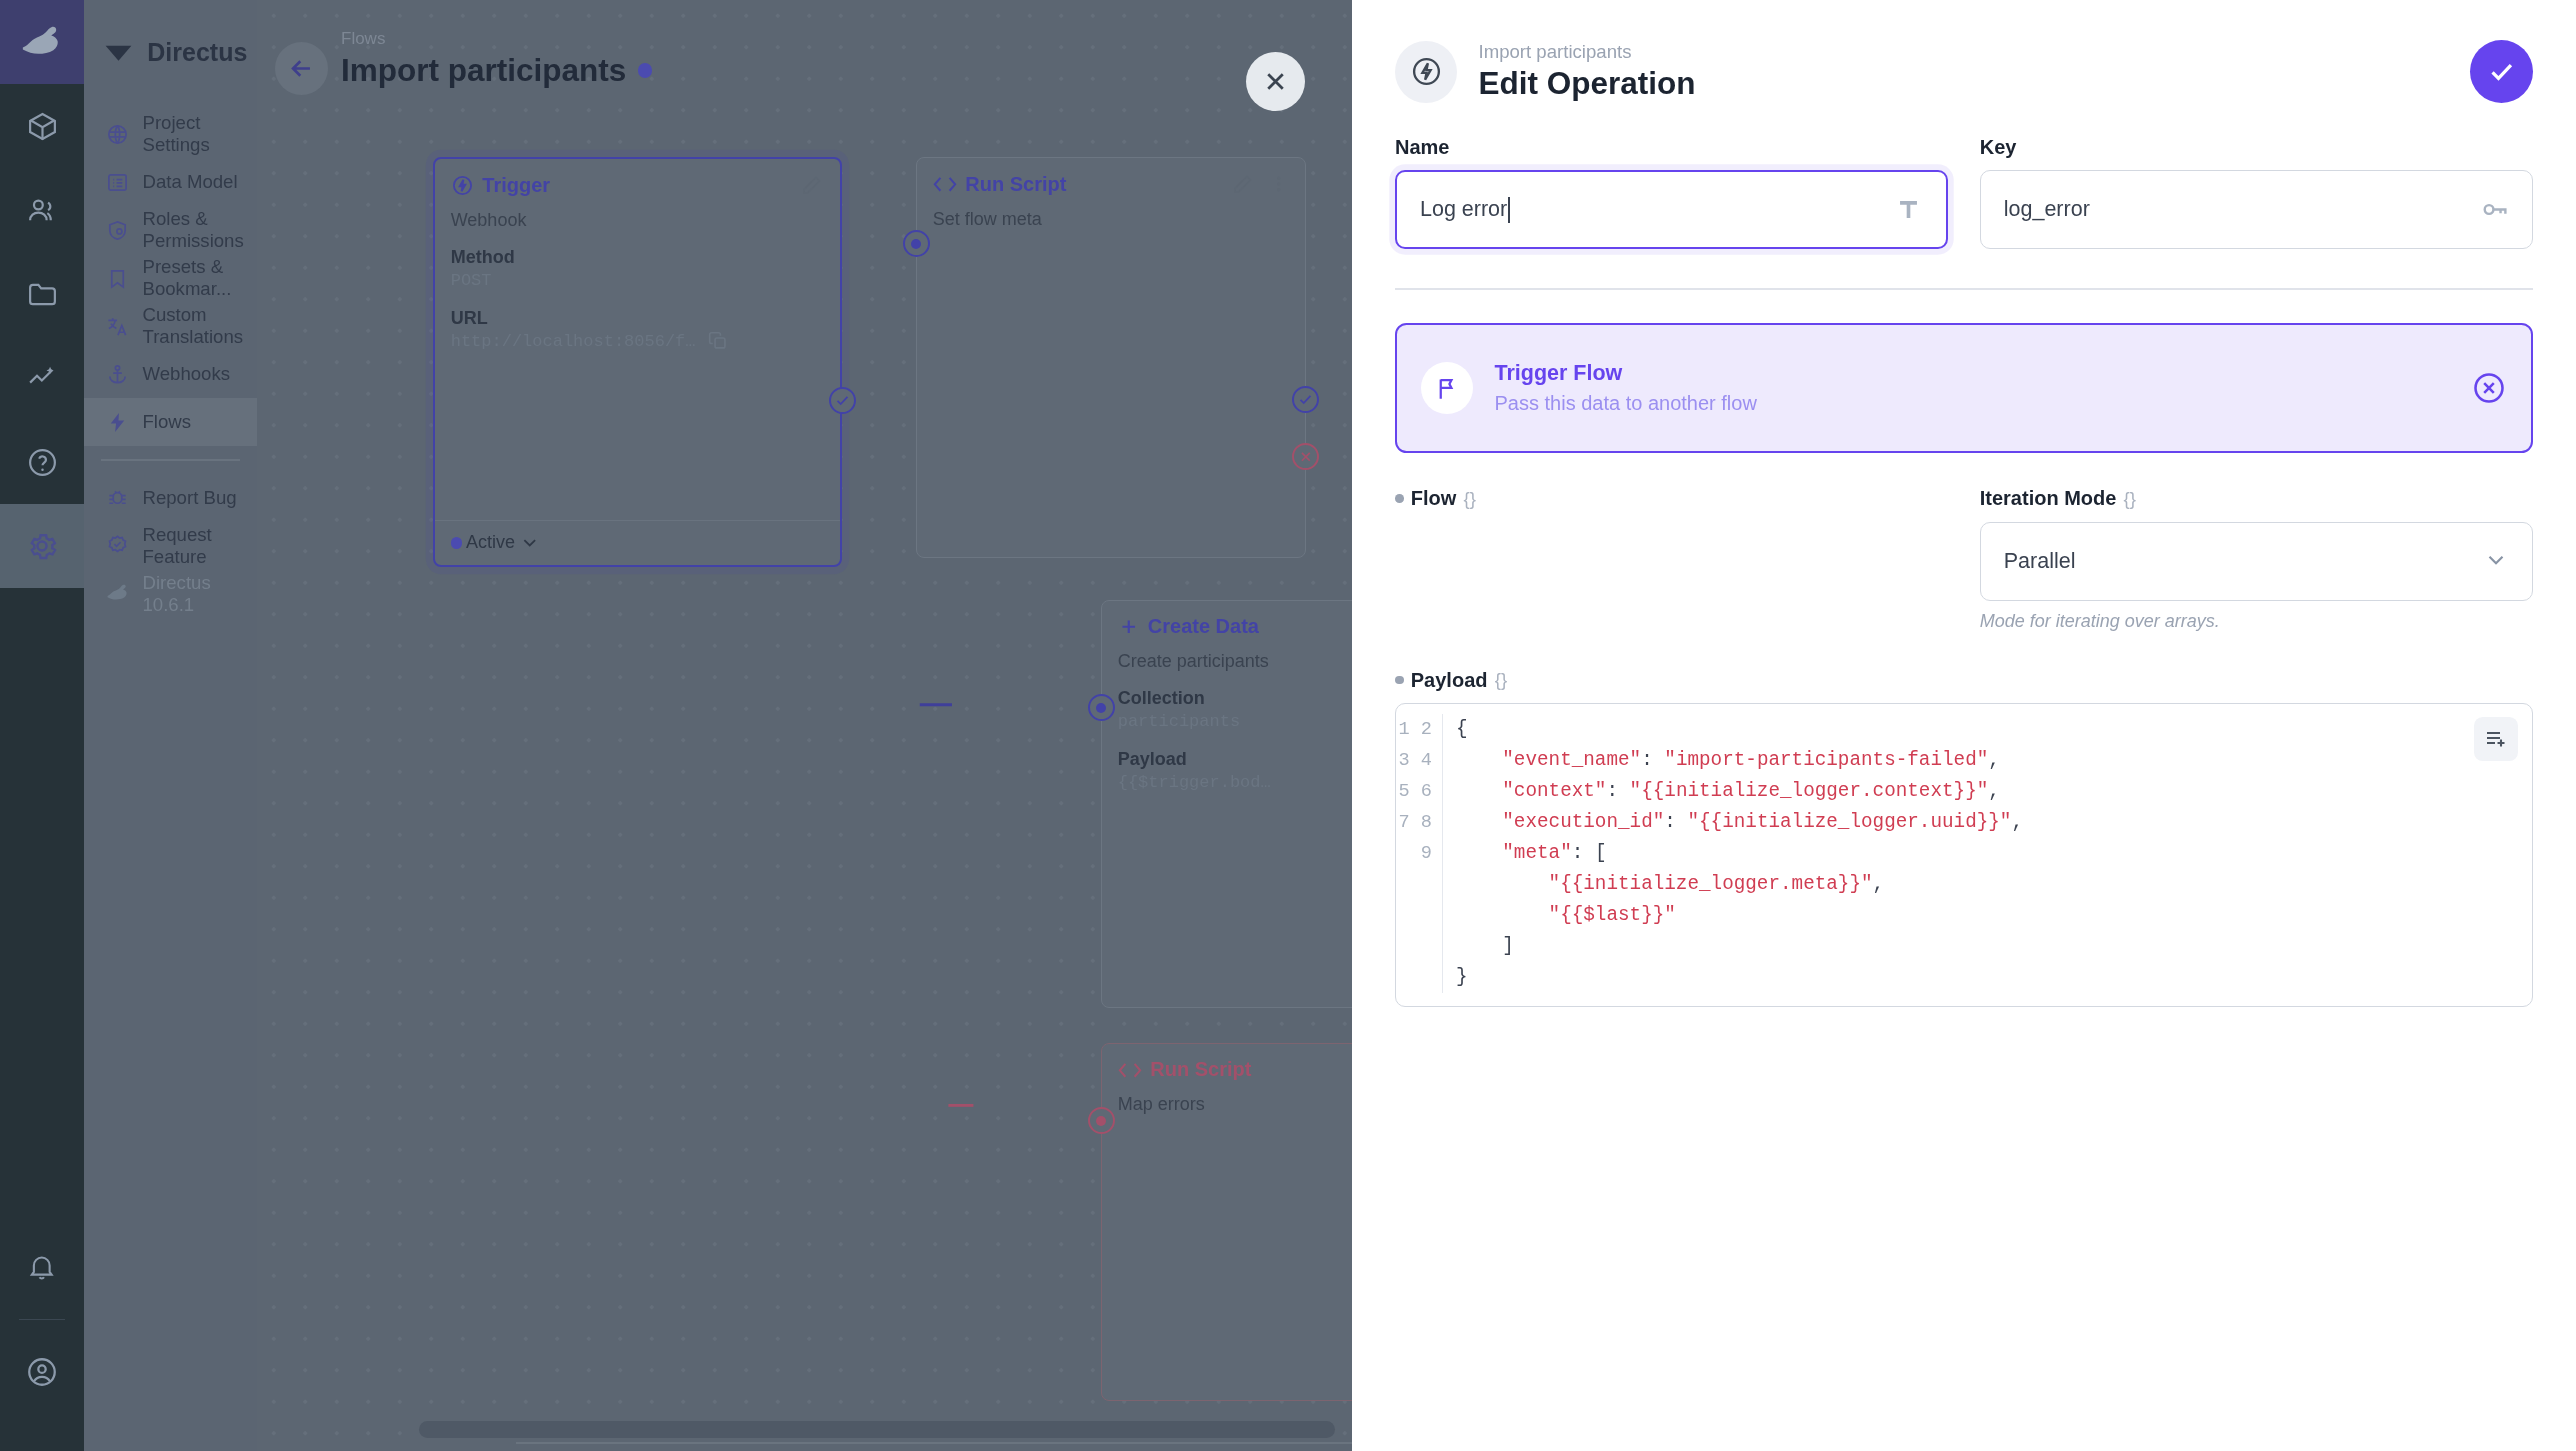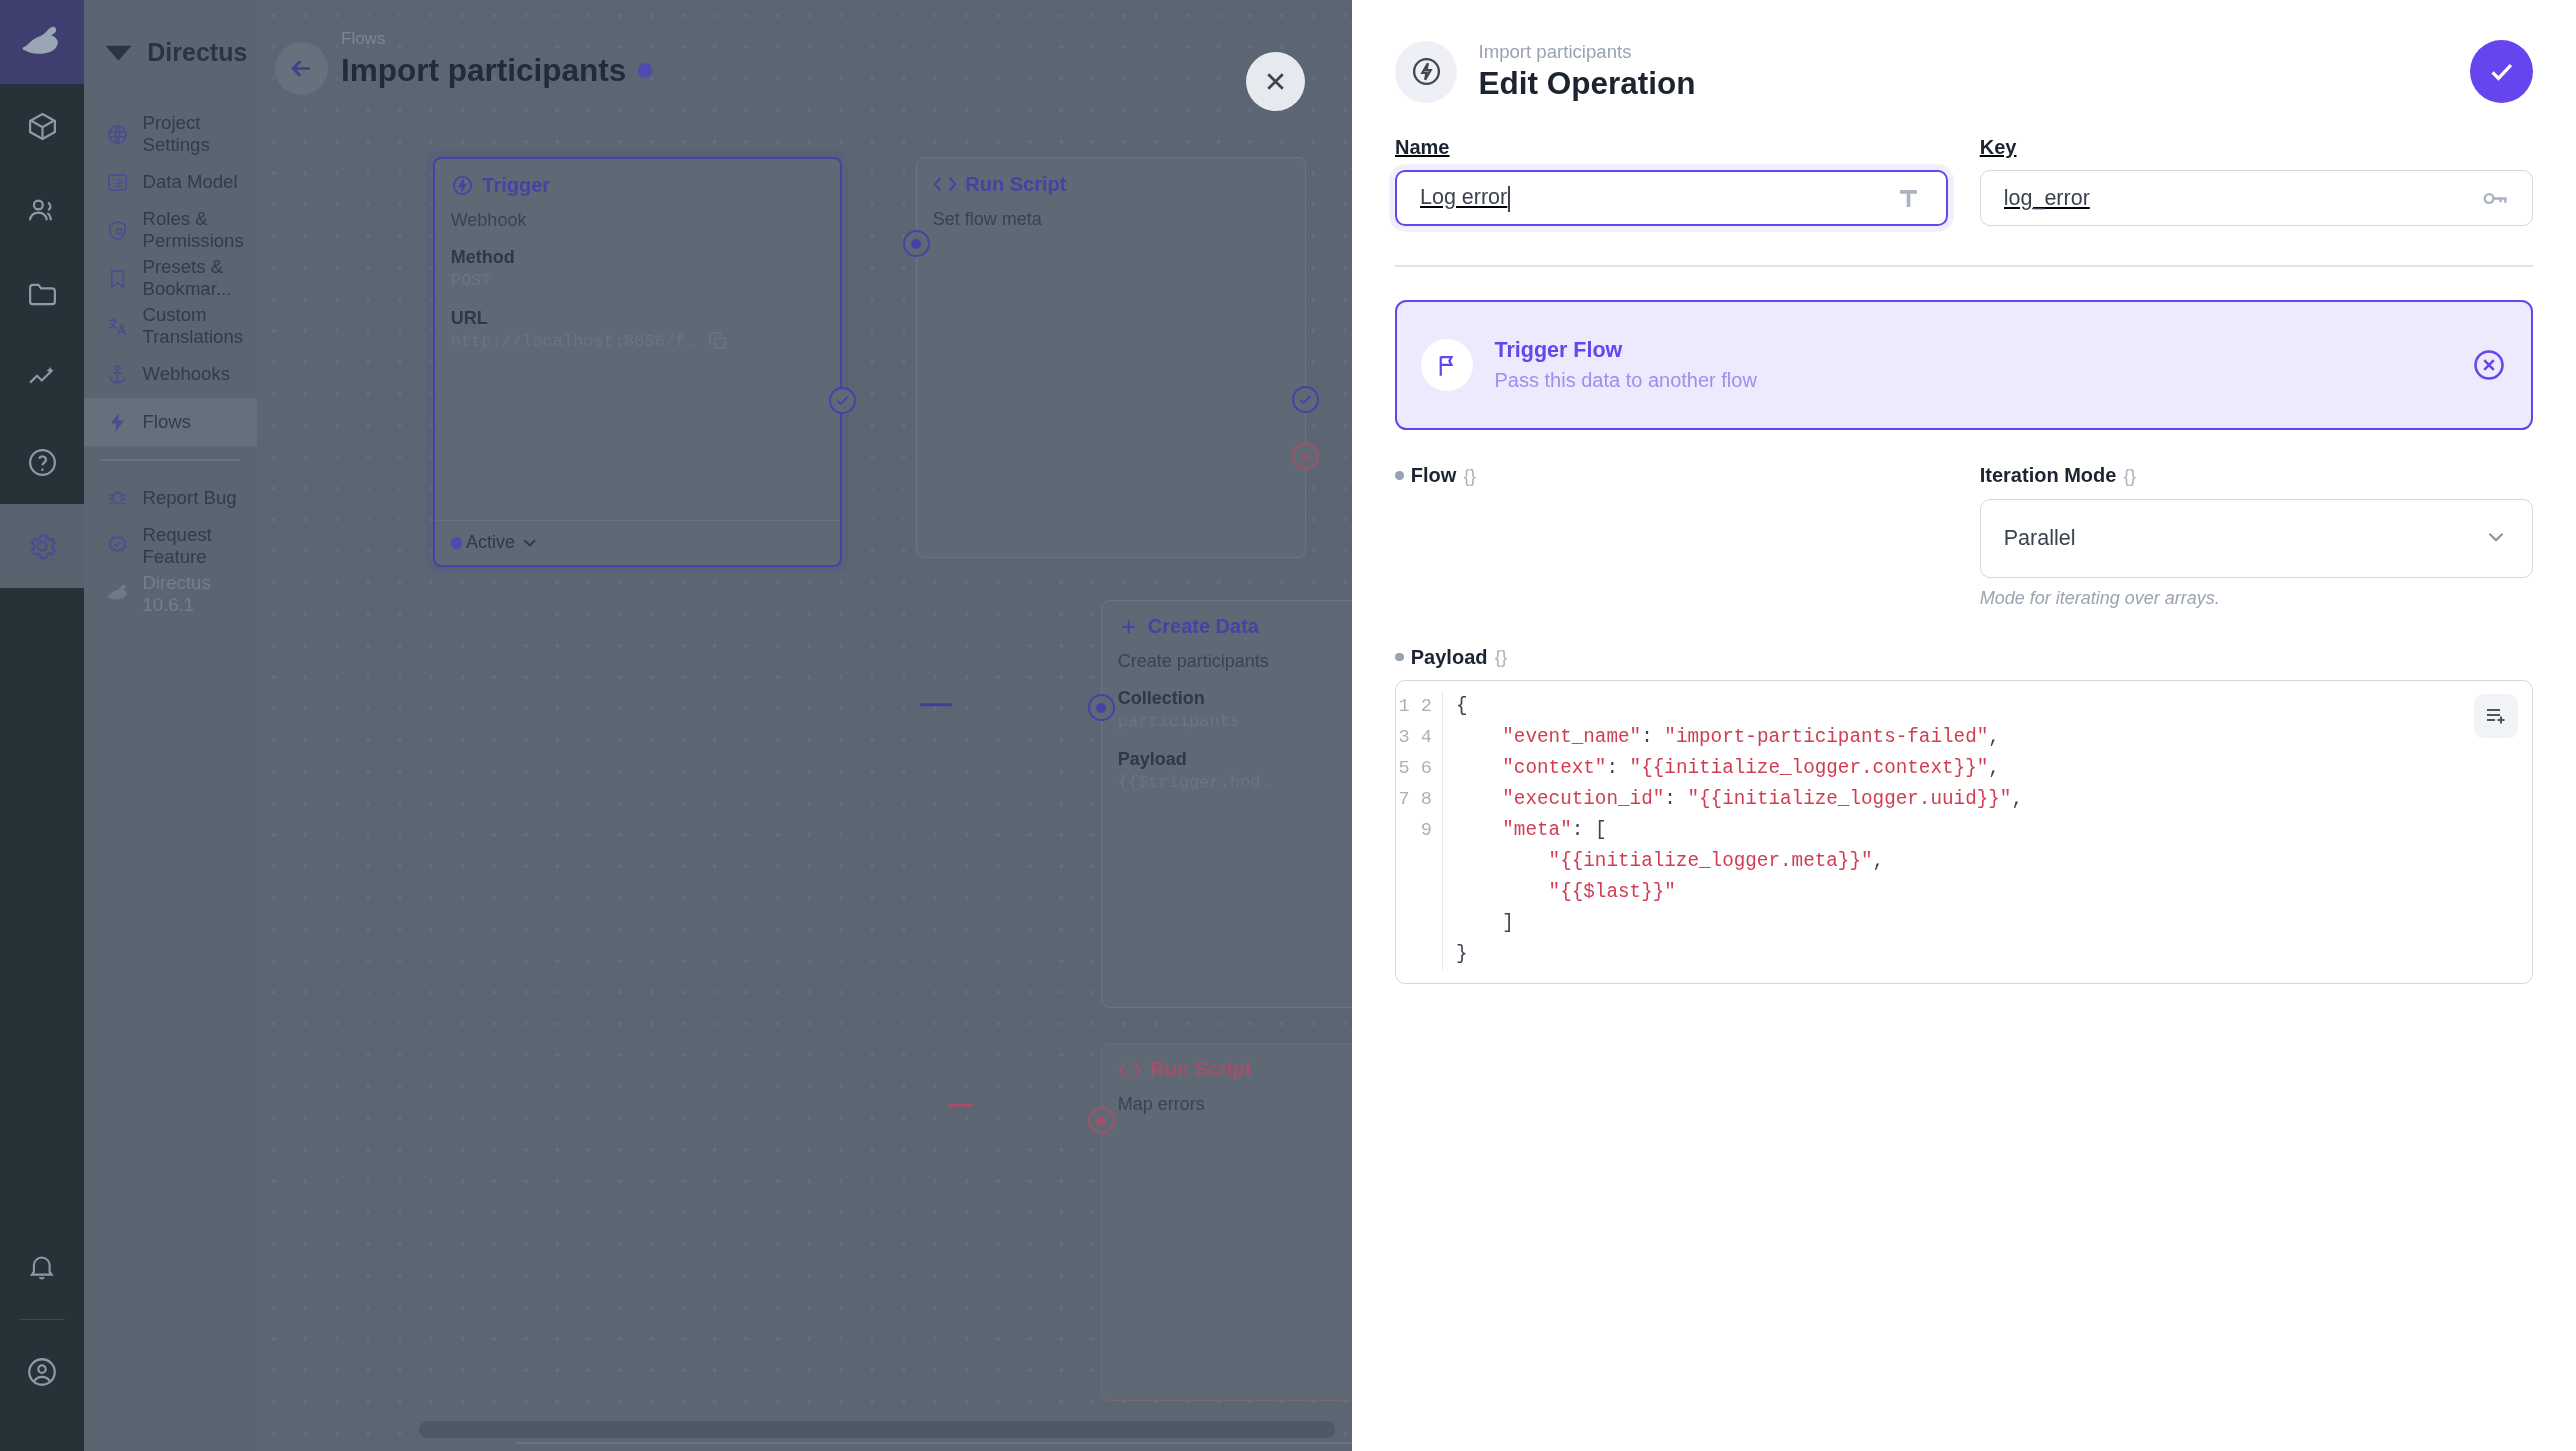--- a/index.html
+++ b/index.html
@@ -121,27 +121,27 @@
   }
   .dh-crumb { color:#9aa3b2; font-size:18.6px; margin-bottom:1.4px;}
   .dh-title { color:#1c2431; font-size:31.5px; font-weight:700;}
   .dh-spacer{flex:1;}
   .save-btn {
     width:63px;height:63px;border-radius:50%;background:#6644ee;
     display:flex;align-items:center;justify-content:center;
   }
 
   .form { padding: 33px 43px 0 43px; }
-  .row2 { display:flex; gap: 31.5px; text-decoration: underline; }
+  .row2 { display:flex; gap: 31.5px; }
   .col { flex:1; min-width:0; }
   .field-label { font-size:20px; font-weight:700; color:#1c2431; margin-bottom: 11.4px; display:flex; align-items:center; gap:7.2px;}
   .field-label .bullet { width:8.6px;height:8.6px;border-radius:50%;background:#9aa3b2;display:inline-block;}
   .field-label .braces { color:#aab2bf; font-size:18.6px; font-weight:400;}
   .input {
-    height: 56px; border:1.4px solid #d3d8e0; border-radius: 10px; background:#fff;
+    height: 79px; border:1.4px solid #d3d8e0; border-radius: 10px; background:#fff;
     display:flex; align-items:center; padding: 0 23px; gap: 8.6px;
   }
   .input.focused { border:2.9px solid #6644ee; box-shadow: 0 0 0 5.7px rgba(102,68,238,.09);}
   .input-val { flex:1; font-size:21.5px; color:#3a4250; white-space:nowrap; overflow:hidden;}
   .caret { display:inline-block; width:2.1px; height:26px; background:#3a4250; vertical-align:middle; margin-left:0.7px;}
   .input-icon { color:#a9b3c1; flex:0 0 auto; display:flex; align-items:center;}
 
   .divider { height: 2.1px; background:#e0e3ea; margin: 39px 0 33px 0; }
 
   .op-card {

